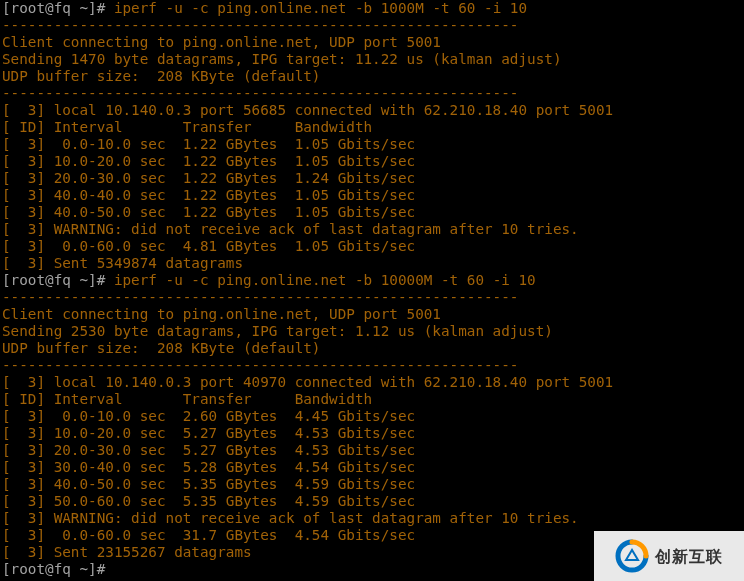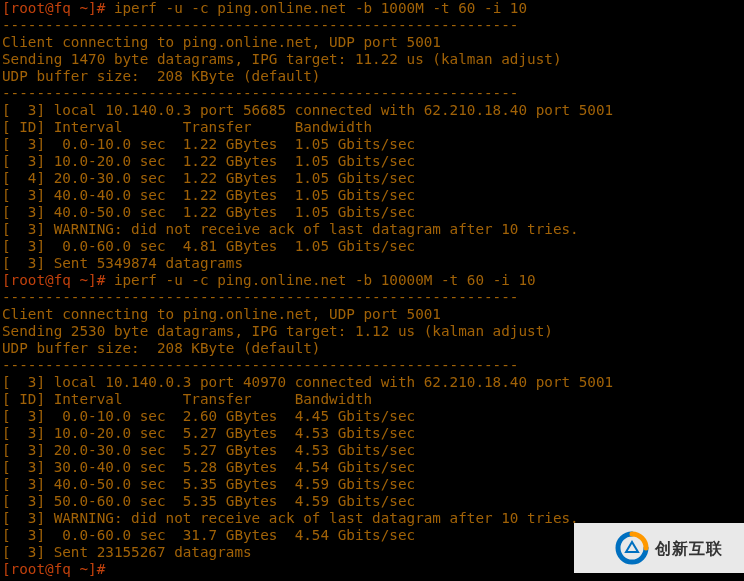--- a/index.html
+++ b/index.html
@@ -13,34 +13,33 @@
     font-size: 14.3px;
     line-height: 17px;
     color: #fff;
   }
   pre.term {
     margin: 0;
     padding: 0 0 0 2px;
     white-space: pre;
   }
   .g { color: #a16207; }
-  .w { color: #c2410c; }
+  .w { color: #a3a3a3; }
 
   .watermark {
     position: absolute;
     right: 0;
-    bottom: 8px;
+    bottom: 0;
     width: 150px;
     height: 50px;
     background: #e9e9e9;
     display: flex;
     align-items: center;
     justify-content: center;
     box-shadow: 0 0 2px rgba(0,0,0,0.4);
-    padding-left: 20px;
   }
   .wm-logo {
     display: flex;
     align-items: center;
     gap: 6px;
   }
   .wm-logo svg { display:block; }
   .wm-text {
     font-family: "Microsoft YaHei", sans-serif;
     font-size: 16px;
@@ -55,21 +54,21 @@
 <pre class="term"><span class="w">[root@fq ~]# </span><span class="g">iperf -u -c ping.online.net -b 1000M -t 60 -i 10</span>
 <span class="g">------------------------------------------------------------</span>
 <span class="g">Client connecting to ping.online.net, UDP port 5001</span>
 <span class="g">Sending 1470 byte datagrams, IPG target: 11.22 us (kalman adjust)</span>
 <span class="g">UDP buffer size:  208 KByte (default)</span>
 <span class="g">------------------------------------------------------------</span>
 <span class="g">[  3] local 10.140.0.3 port 56685 connected with 62.210.18.40 port 5001</span>
 <span class="g">[ ID] Interval       Transfer     Bandwidth</span>
 <span class="g">[  3]  0.0-10.0 sec  1.22 GBytes  1.05 Gbits/sec</span>
 <span class="g">[  3] 10.0-20.0 sec  1.22 GBytes  1.05 Gbits/sec</span>
-<span class="g">[  4] 20.0-30.0 sec  1.22 GBytes  1.05 Gbits/sec</span>
+<span class="g">[  3] 20.0-30.0 sec  1.22 GBytes  1.24 Gbits/sec</span>
 <span class="g">[  3] 40.0-40.0 sec  1.22 GBytes  1.05 Gbits/sec</span>
 <span class="g">[  3] 40.0-50.0 sec  1.22 GBytes  1.05 Gbits/sec</span>
 <span class="g">[  3] WARNING: did not receive ack of last datagram after 10 tries.</span>
 <span class="g">[  3]  0.0-60.0 sec  4.81 GBytes  1.05 Gbits/sec</span>
 <span class="g">[  3] Sent 5349874 datagrams</span>
 <span class="w">[root@fq ~]# </span><span class="g">iperf -u -c ping.online.net -b 10000M -t 60 -i 10</span>
 <span class="g">------------------------------------------------------------</span>
 <span class="g">Client connecting to ping.online.net, UDP port 5001</span>
 <span class="g">Sending 2530 byte datagrams, IPG target: 1.12 us (kalman adjust)</span>
 <span class="g">UDP buffer size:  208 KByte (default)</span>

